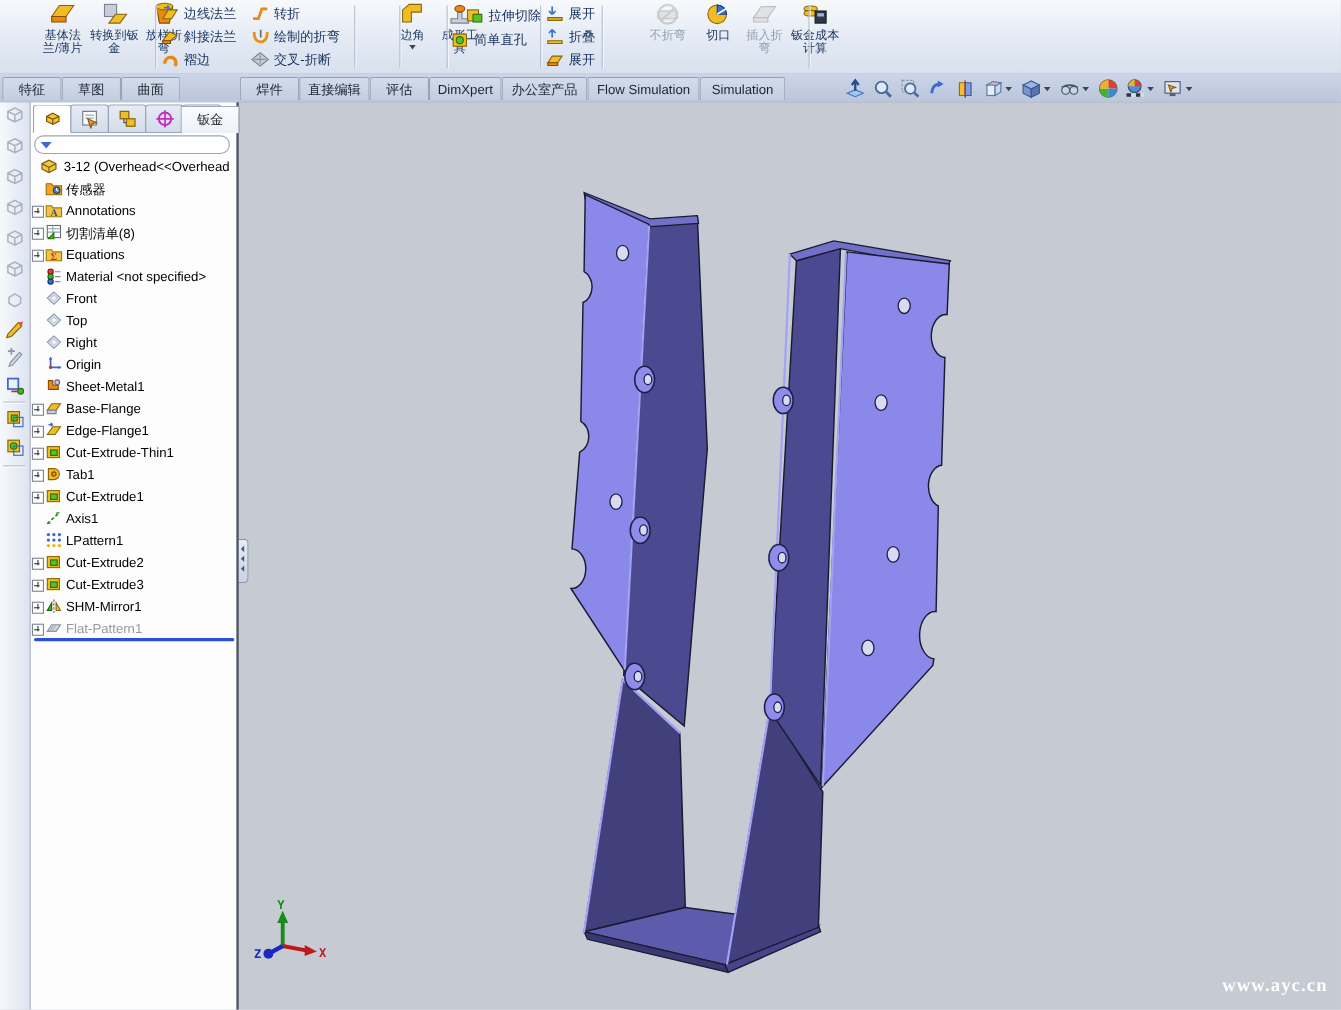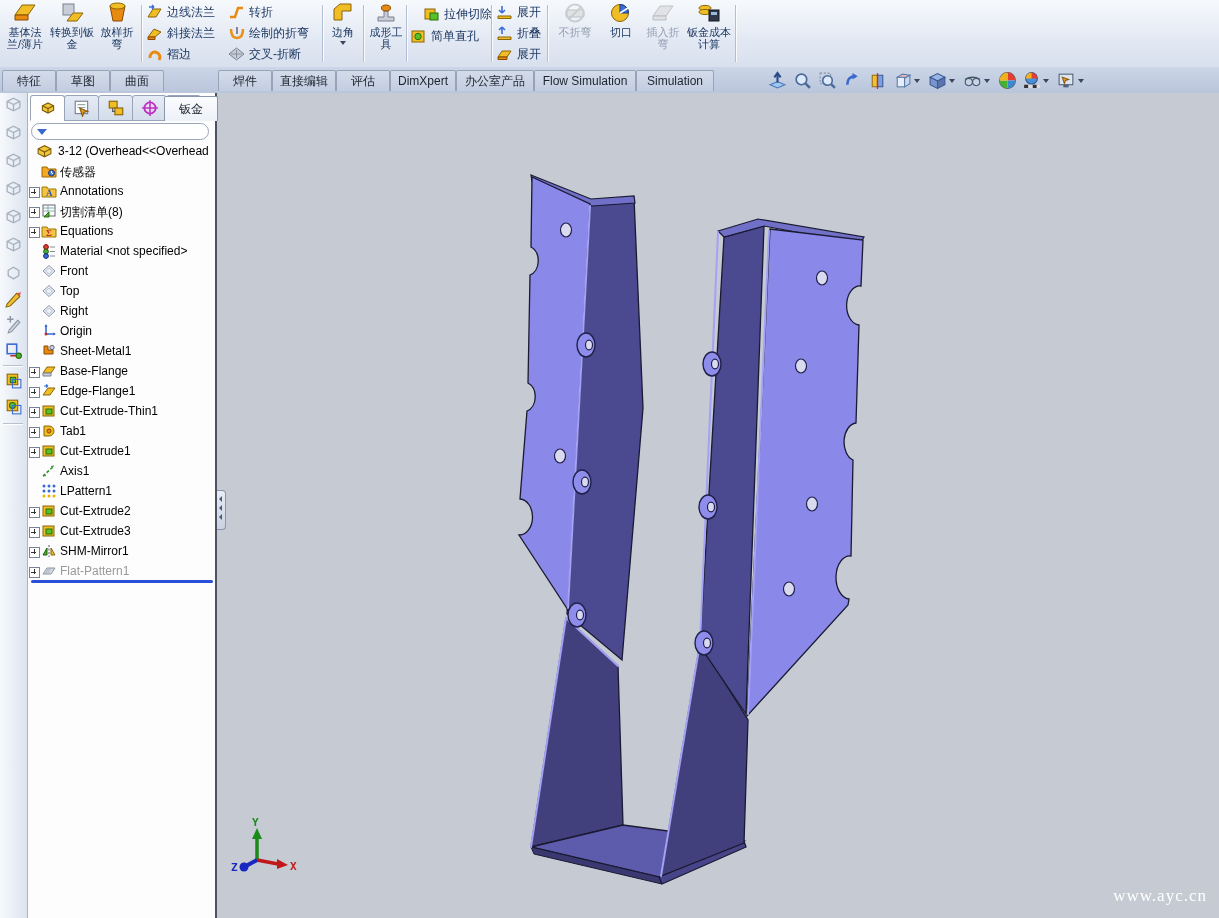--- a/index.html
+++ b/index.html
@@ -4,21 +4,21 @@
 <style>
   html,body{margin:0;padding:0;width:1219px;height:918px;overflow:hidden;
     font-family:"Liberation Sans","DejaVu Sans",sans-serif;}
   #app{position:relative;width:1219px;height:918px;background:#c6cad3;}
 
   
   .ribbon{position:absolute;left:0;top:0;width:1219px;height:67px;
     background:linear-gradient(#f7f9fc,#e4eaf4 55%,#d8e0ee);border-bottom:1px solid #aab6cc;}
   .vsep{position:absolute;top:5px;bottom:5px;width:1px;background:#b4bed2;box-shadow:1px 0 0 rgba(255,255,255,.8);}
   .btn-lg{position:absolute;top:1px;height:64px;display:flex;flex-direction:column;align-items:center;
-    justify-content:flex-start;cursor:pointer;}
+    justify-content:flex-start;cursor:pointer;margin-left:32px;}
   .btn-lg .lbl{font-size:11px;line-height:12px;color:#17325e;text-align:center;margin-top:1px;}
   .btn-lg.disabled .lbl{color:#94a0b4;}
   .btn-lg.disabled svg{opacity:.45;filter:grayscale(1);}
   .btn-sm{position:absolute;height:20px;display:flex;align-items:center;gap:4px;cursor:pointer;}
   .btn-sm .lbl{font-size:12px;color:#17325e;white-space:nowrap;}
   .dd{width:0;height:0;border-left:3.5px solid transparent;border-right:3.5px solid transparent;
     border-top:4px solid #39465c;display:inline-block;}
   .i24{width:26px;height:24px;}
   .i16{width:17px;height:16px;flex:0 0 17px;}
 
@@ -66,21 +66,21 @@
   .exp::after{content:"";position:absolute;left:3.5px;top:1px;width:1px;height:5px;background:#333;}
   .rollback{position:absolute;left:3px;top:487px;width:182px;height:3px;background:#2b50d8;border-radius:2px;}
 
   .viewport{position:absolute;left:215px;top:0;width:1004px;height:825px;background:#c6cad3;
     border-left:2px solid #4a5264;box-sizing:border-box;}
   .splitter-handle{position:absolute;left:0;top:397px;width:8px;height:38px;background:linear-gradient(#e8edf5,#c9d2e2);
     border:1px solid #8a96ac;border-left:none;border-radius:0 4px 4px 0;cursor:pointer;}
   .splitter-handle span{position:absolute;left:2px;width:0;height:0;border-top:3px solid transparent;
     border-bottom:3px solid transparent;border-right:3.5px solid #4a5a74;}
   .watermark{position:absolute;right:12px;bottom:12px;font-family:"Liberation Serif","DejaVu Serif",serif;
-    font-weight:normal;font-size:17px;color:#fff;letter-spacing:1px;}
+    font-weight:bold;font-size:17px;color:#fff;letter-spacing:1px;}
 
   svg{display:block;}
   
   .y{fill:#f0be24;stroke:#8a6408;stroke-width:1;}
   .o{fill:#e88a10;stroke:#8a4a00;stroke-width:1;}
   .g{fill:#58c028;stroke:#2a7008;stroke-width:1;}
   .b{fill:#3a6fd8;stroke:#1a3a88;stroke-width:1;}
   .gr{fill:#c8cdd8;stroke:#7a8290;stroke-width:1;}
   .wt{fill:#fff;stroke:#788090;stroke-width:1;}
   

